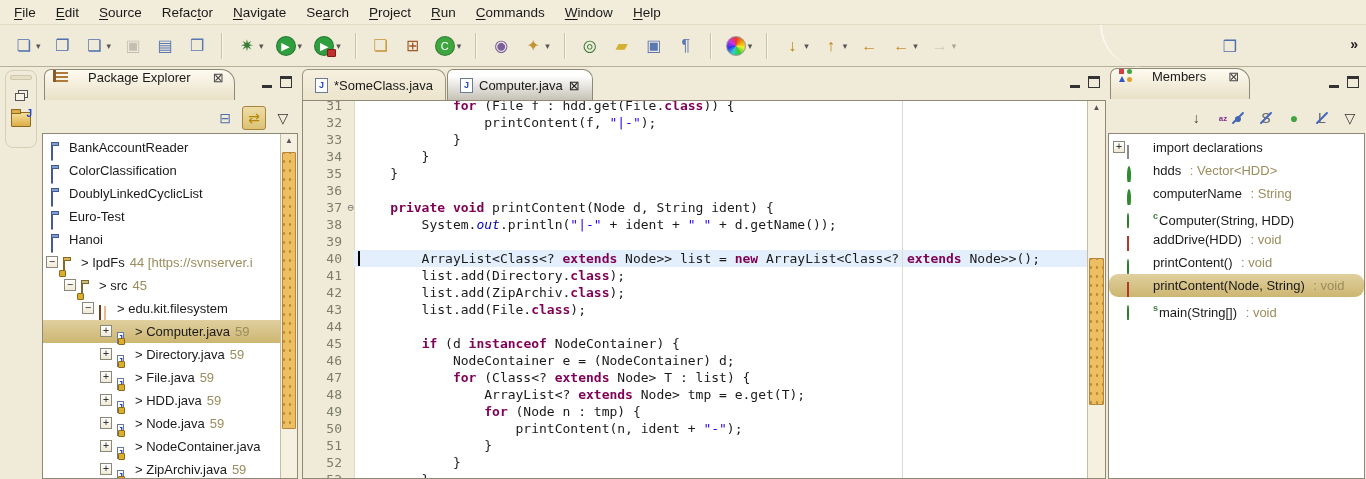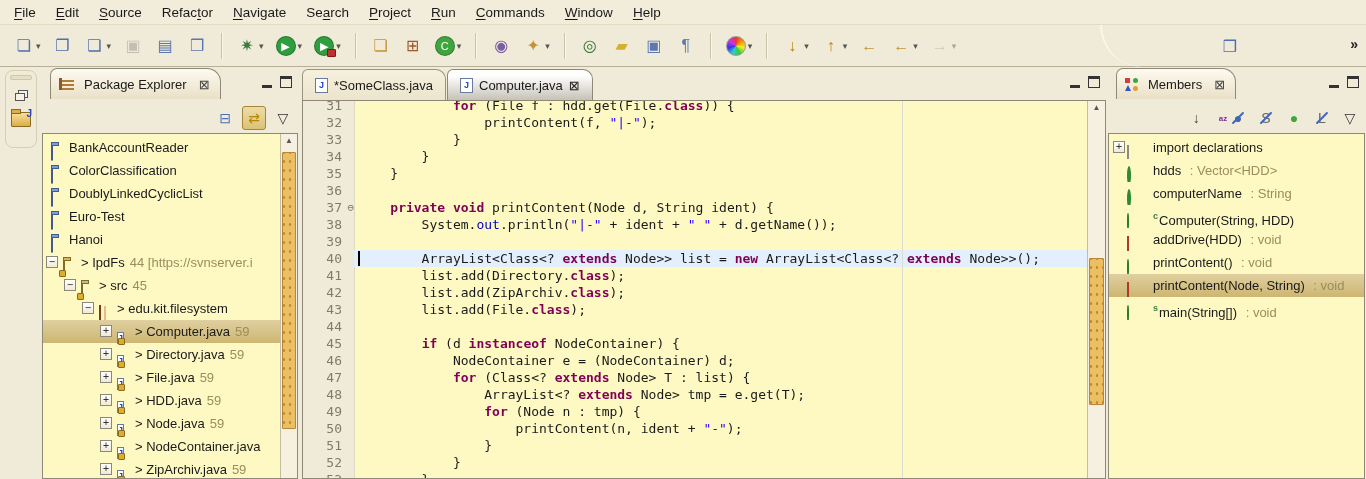--- a/index.html
+++ b/index.html
@@ -41,35 +41,35 @@
   .fs-restore i:last-child{left:0;top:3px;}
   .fs-folder{display:inline-block;position:relative;width:18px;height:13px;margin-top:8px;
              background:linear-gradient(#f6e09a,#dcae4a);border:1px solid #8a6a20;border-radius:1px;}
   .fs-folder:before{content:"";position:absolute;left:-1px;top:-4px;width:8px;height:3px;
              background:#dcae4a;border:1px solid #8a6a20;}
   .fs-folder em{position:absolute;right:-2px;top:-5px;font-style:normal;font-weight:bold;color:#2244cc;font-size:10px;}
 
   
   .panel{position:absolute;top:68px;bottom:0;}
   .vtab-row{position:absolute;left:0;right:0;top:0;height:32px;}
-  .vtab{display:inline-flex;align-items:center;gap:10px;height:30px;padding:0 10px 0 8px;margin-left:8px;
+  .vtab{display:inline-flex;align-items:flex-start;gap:20px;height:30px;padding:0 10px 0 8px;margin-left:2px;
         background:linear-gradient(#fdfaf0,#e9e0c6);border:1px solid #8e8976;border-bottom:none;
         border-radius:7px 14px 0 0;font-size:13px;}
   .vtab .close{font-size:13px;color:#444;margin-left:2px;}
   .minmax{position:absolute;right:6px;top:8px;display:flex;gap:8px;align-items:center;}
   .btn-min{width:10px;height:8px;border-bottom:3px solid #333;display:inline-block;}
   .btn-max{width:10px;height:8px;border:1px solid #333;border-top:3px solid #333;display:inline-block;}
   .local-toolbar{position:absolute;right:4px;top:36px;height:28px;display:flex;align-items:center;gap:6px;}
   .lt-btn{display:inline-flex;align-items:center;justify-content:center;width:22px;height:22px;
           font-size:14px;position:relative;border-radius:3px;}
   .lt-btn.pressed{background:linear-gradient(#ecdca6,#dcc275);border:1px solid #a8853a;}
   .lt-btn .sup{font-size:8px;margin-left:19px;letter-spacing:0;color:#7f2f8f;font-weight:bold;}
   .lt-btn.strike:after{content:"";position:absolute;left:3px;top:10px;width:16px;height:2px;
           background:#4466bb;transform:rotate(-45deg);border-radius:1px;}
-  .panel-content{position:absolute;left:0;right:0;bottom:0;background:#fef9c3;
+  .panel-content{position:absolute;left:0;right:0;bottom:0;background:#ffffff;
                  border:1px solid #8e8976;box-sizing:border-box;overflow:hidden;}
 
   
   #pkg{left:42px;width:256px;}
   #pkg .panel-content{top:65px;}
   .pkgexp-ico{display:inline-block;width:12px;height:12px;
       background:linear-gradient(#b07a3a 2px,transparent 2px) 0 2px/12px 4px repeat-y;
       border-left:3px solid #8a5a2a;}
   .tree{position:absolute;left:0;top:2px;right:16px;bottom:0;}
   .trow{position:relative;height:23px;line-height:23px;font-size:13px;white-space:nowrap;}
@@ -119,35 +119,35 @@
   .gutterbg{position:absolute;left:0;top:0;bottom:0;width:51px;background:#f0ebd9;border-right:1px solid #e0d8c0;}
   .rows{position:absolute;left:0;top:-4px;right:17px;}
   .crow{display:flex;height:17px;font:13px/17px "DejaVu Sans Mono",monospace;}
   .crow .g{flex:0 0 51px;text-align:right;padding-right:12px;box-sizing:border-box;color:#7d7d6d;position:relative;}
   .crow .g .fold{position:absolute;right:0px;top:0;color:#777;font-size:11px;}
   .crow .c{flex:1;white-space:pre;padding-left:5px;position:relative;}
   .crow.hl .c{background:#e3effc;}
   .caret{position:absolute;left:4px;top:1px;width:2px;height:15px;background:#000;}
   .k{color:#7f0055;font-weight:bold;}
   .s{color:#2a00ff;}
-  .f{color:#0000c0;}
+  .f{color:#0000c0;font-style:italic;}
   .printmargin{position:absolute;left:599px;top:0;bottom:0;width:1px;background:#dcdcd2;z-index:3;}
 
   
   #members{left:1108px;width:257px;}
   #members .panel-content{top:65px;}
   .members-ico{position:relative;display:inline-block;width:13px;height:13px;}
   .members-ico i{position:absolute;display:block;}
   .mi-sq{left:0;top:0;width:5px;height:5px;background:#d04040;}
   .mi-ci{right:0;top:0;width:5px;height:5px;border-radius:50%;background:#3fa53f;}
   .mi-tr{left:0;bottom:0;width:0;height:0;border-left:3px solid transparent;border-right:3px solid transparent;border-bottom:6px solid #3355cc;}
   .mi-ci2{right:0;bottom:0;width:5px;height:5px;border-radius:50%;background:#e0a030;}
   .mlist{position:absolute;left:0;top:2px;right:0;bottom:0;}
   .mrow{position:relative;height:23px;line-height:23px;font-size:13px;white-space:nowrap;overflow:hidden;}
-  .mrow.sel{background:linear-gradient(#e0d09f,#cdb671);}
+  .mrow.sel{background:linear-gradient(#e0d09f,#cdb671);border-radius:9px;}
   .m-ico{position:absolute;left:18px;top:5px;}
   .m-label{position:absolute;left:44px;top:0;}
   .m-dec{font-size:9px;vertical-align:6px;color:#3f7f3f;font-weight:bold;margin-right:1px;}
   .ico-field{width:7px;height:7px;margin-top:2px;border:2px solid #2d8a2d;border-radius:50%;background:#eef8ee;box-sizing:content-box;}
   .ico-method-public{width:9px;height:9px;margin-top:2px;border-radius:50%;background:#3fa53f;border:1px solid #2d7a2d;}
   .ico-method-private{width:8px;height:8px;margin-top:3px;background:#e4705a;border:1px solid #b03a2a;}
   .ico-import{width:12px;height:11px;margin-top:1px;
       background:linear-gradient(#4466aa 2px,transparent 2px) 0 1px/12px 4px repeat-y;border-left:2px solid #8a8a8a;}
 </style>
 </head>

